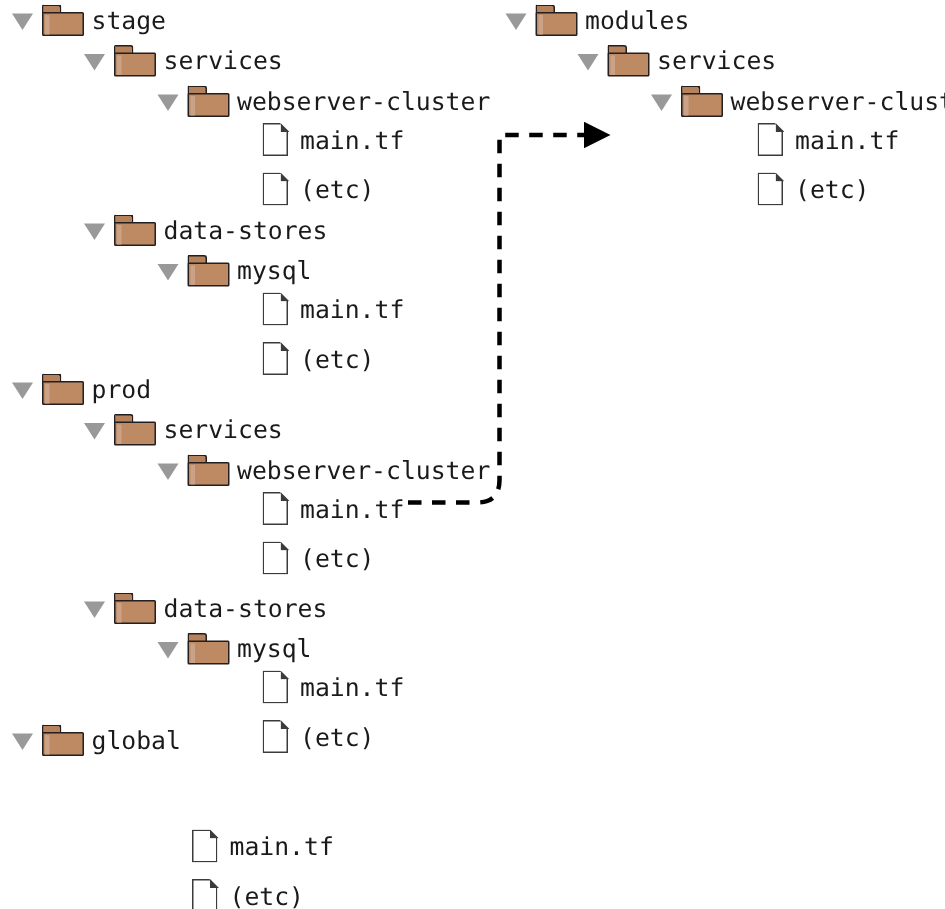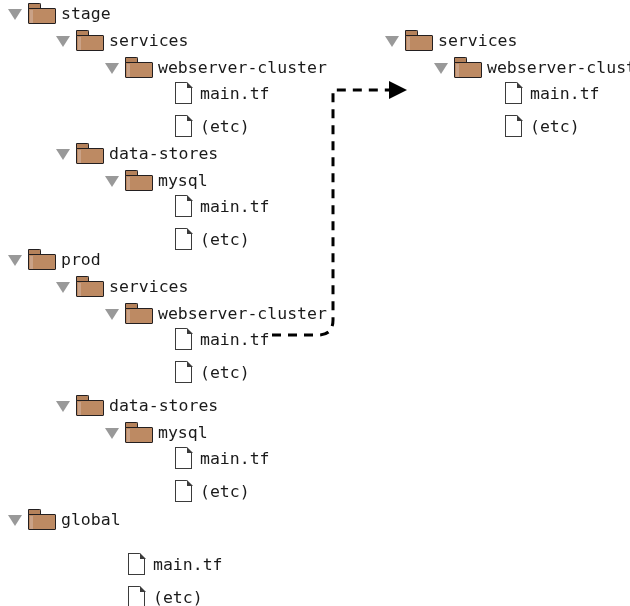--- a/index.html
+++ b/index.html
@@ -278,21 +278,21 @@
         </span>
         <span class="label">main.tf</span>
       </div>
       <div class="row" style="left: 175px; top: 478px;">
         <span class="file">
           <span class="sheet"></span>
           <span class="fold"></span>
         </span>
         <span class="label">(etc)</span>
       </div>
-      <div class="row" style="left: 7px; top: 506px;">
+      <div class="row" style="left: 7px; top: 480px;">
         <span class="tri"></span>
         <span class="folder">
           <span class="tab"></span>
           <span class="body"></span>
         </span>
         <span class="label">global</span>
       </div>
       <div class="row" style="left: 128px; top: 551px;">
         <span class="file">
           <span class="sheet"></span>
@@ -303,20 +303,28 @@
       <div class="row" style="left: 128px; top: 584px;">
         <span class="file">
           <span class="sheet"></span>
           <span class="fold"></span>
         </span>
         <span class="label">(etc)</span>
       </div>
     </div>
 
   <div class="tree" id="right-tree">
+      <div class="row" style="left: 336px; top: 0px;">
+        <span class="tri"></span>
+        <span class="folder">
+          <span class="tab"></span>
+          <span class="body"></span>
+        </span>
+        <span class="label">modules</span>
+      </div>
       <div class="row" style="left: 384px; top: 27px;">
         <span class="tri"></span>
         <span class="folder">
           <span class="tab"></span>
           <span class="body"></span>
         </span>
         <span class="label">services</span>
       </div>
       <div class="row" style="left: 433px; top: 54px;">
         <span class="tri"></span>

